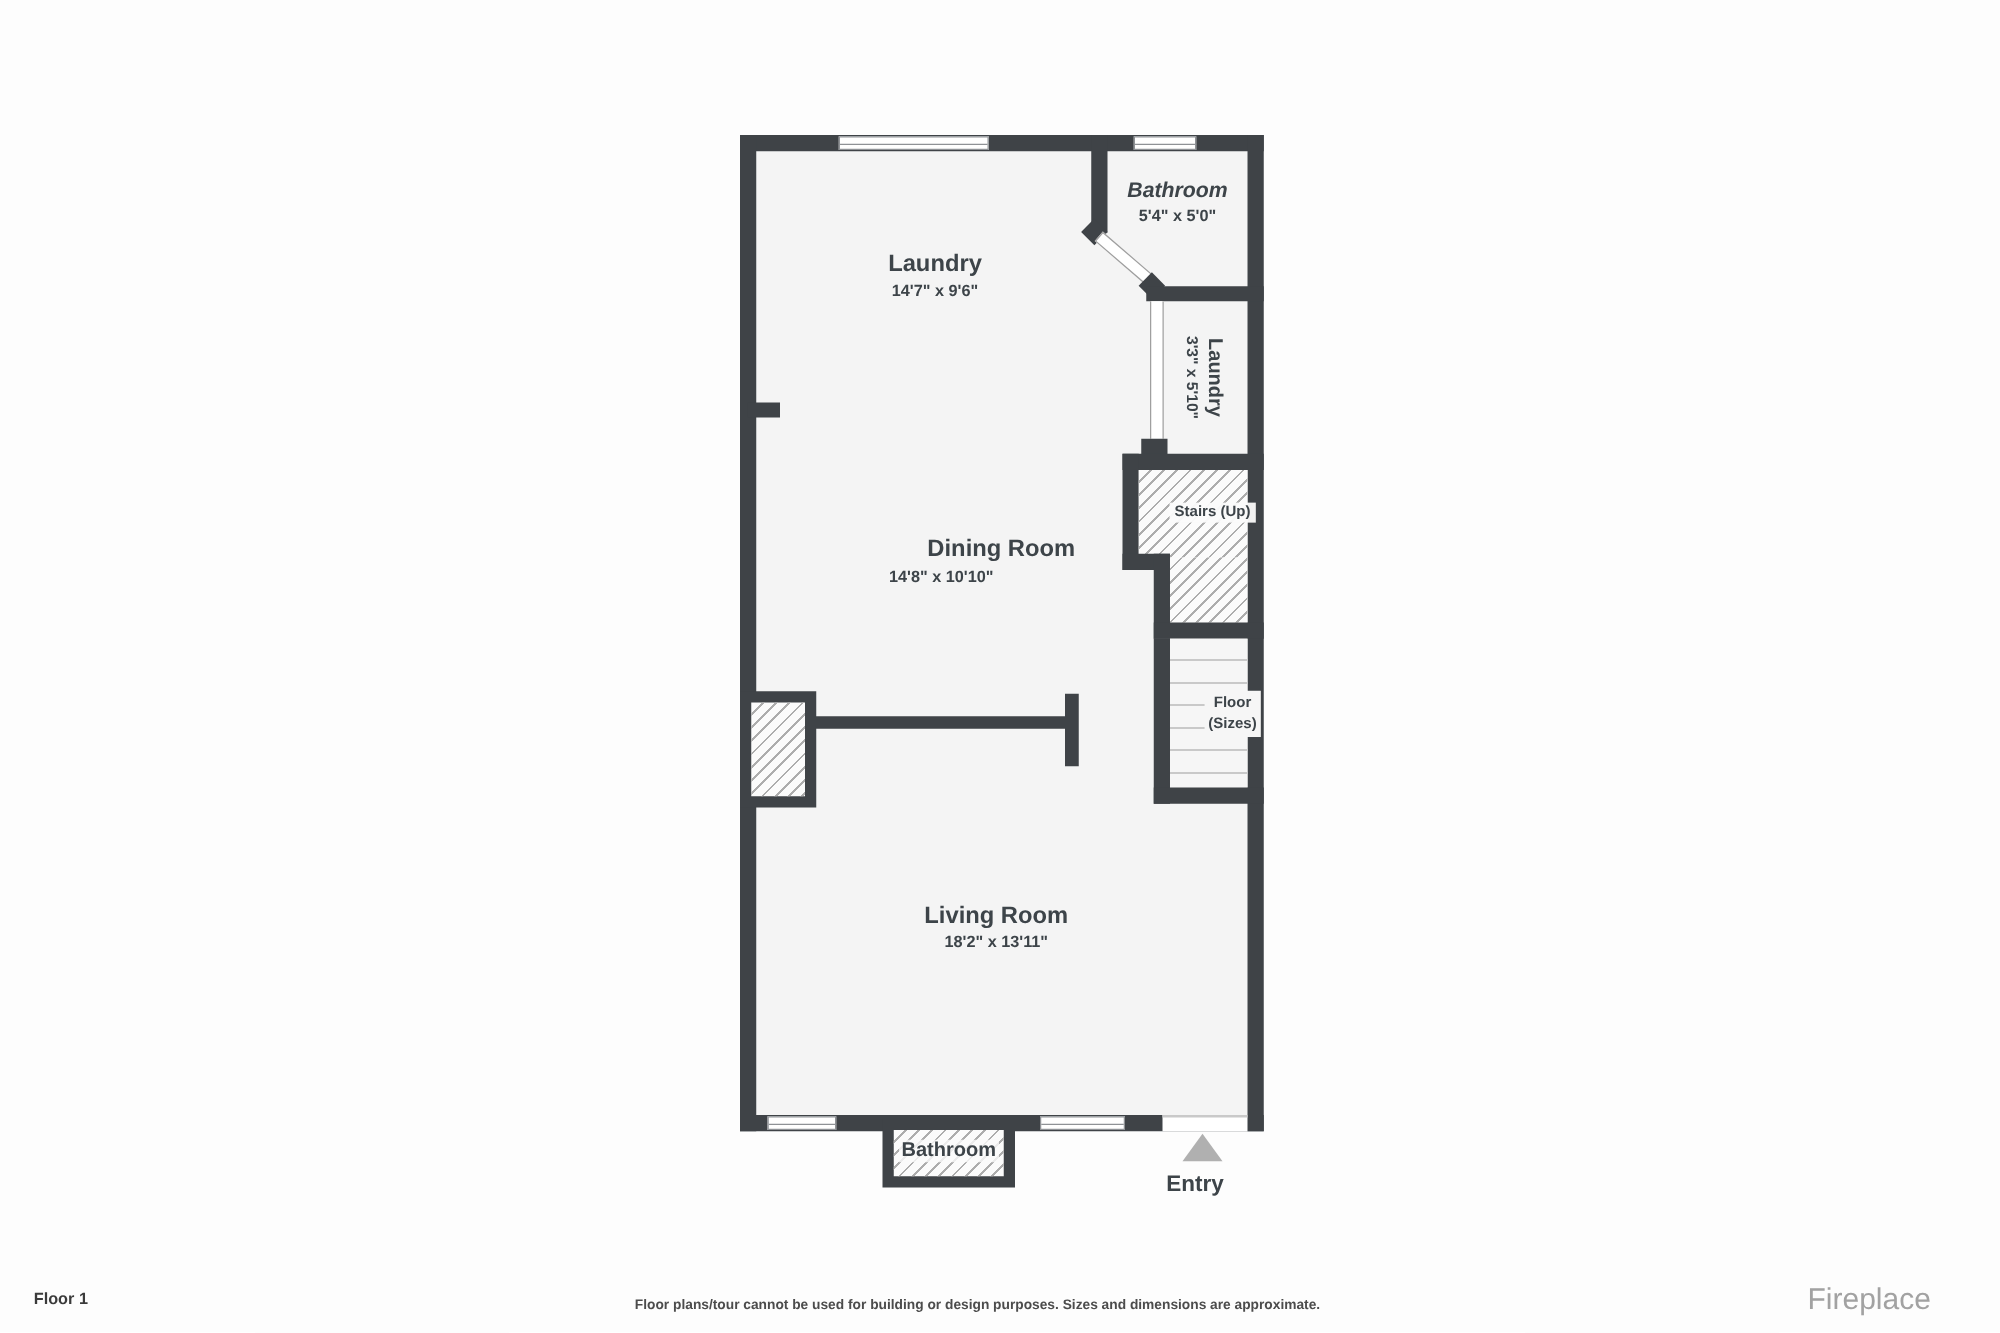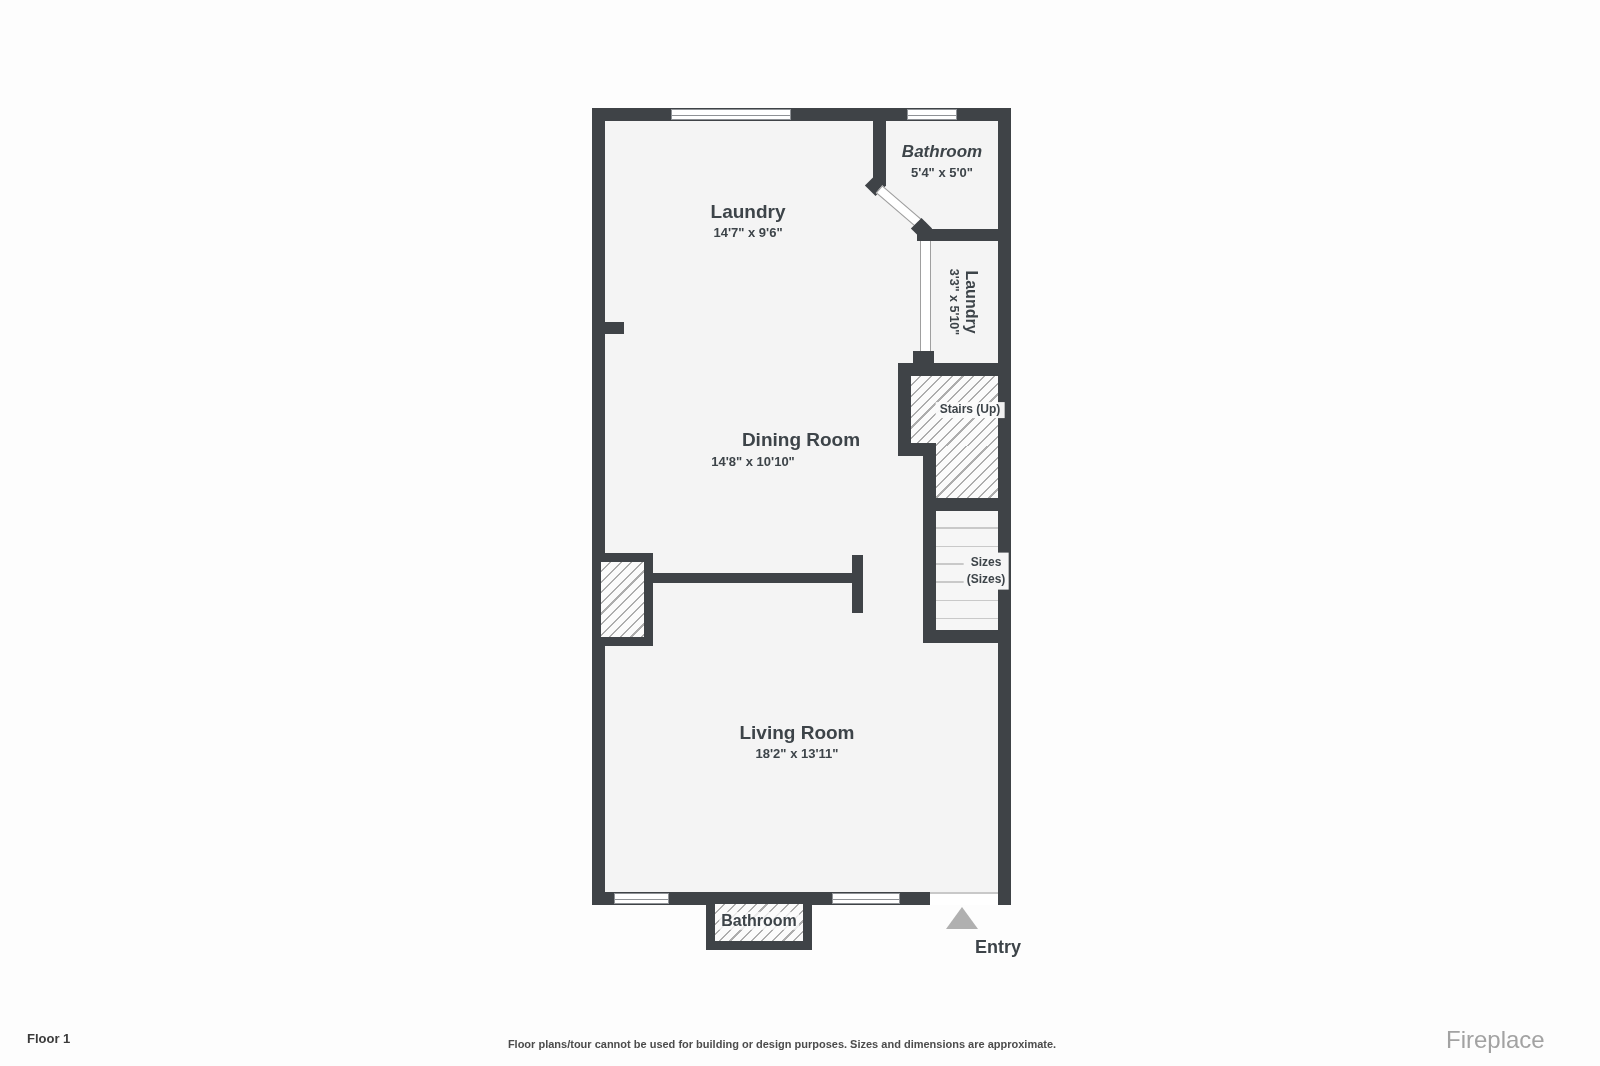--- a/index.html
+++ b/index.html
@@ -121,26 +121,26 @@
 
     <div class="lbl room-name" style="left:777px;top:440px;margin-left:24px;">Dining Room</div>
     <div class="lbl room-dims" style="left:753px;top:462px;">14'8" x 10'10"</div>
 
     <div class="lbl room-name" style="left:797px;top:733px;">Living Room</div>
     <div class="lbl room-dims" style="left:797px;top:754px;">18'2" x 13'11"</div>
 
     <div class="lbl feature-lbl plate" style="left:950px;top:410px;">Stairs (Up)</div>
 
     <div class="lbl feature-lbl" style="left:966px;top:571px;background:#f6f6f6;padding:1px 3px;line-height:1.45;">
-      <div>Sizes</div>
+      <div>Floor</div>
       <div>(Sizes)</div>
     </div>
 
     <div class="lbl" style="left:759px;top:921px;font-size:16px;background:rgba(251,251,251,0.8);padding:0 2px;">Bathroom</div>
 
-    <div class="lbl" style="left:998px;top:947px;font-size:18px;text-align:right;">Entry</div>
+    <div class="lbl" style="left:956px;top:947px;font-size:18px;text-align:right;">Entry</div>
   </div>
 
   <div id="footer-floor">Floor 1</div>
   <div id="footer-disclaimer">Floor plans/tour cannot be used for building or design purposes. Sizes and dimensions are approximate.</div>
   <div id="footer-watermark">Fireplace</div>
 
 </div>
 
 </body></html>

